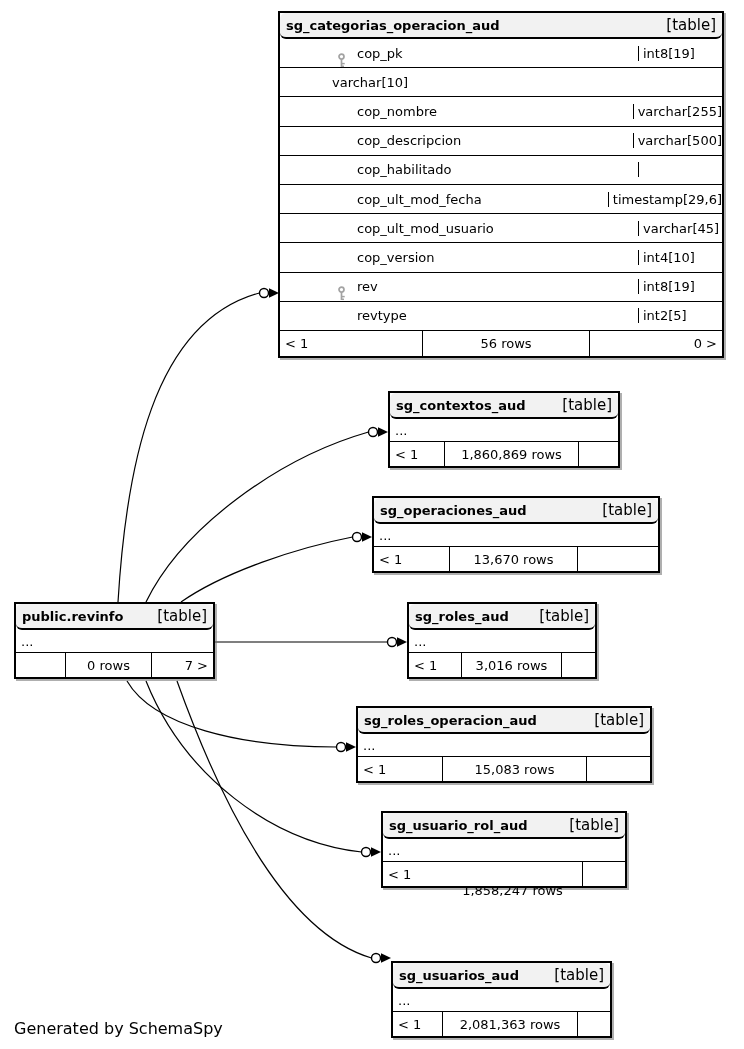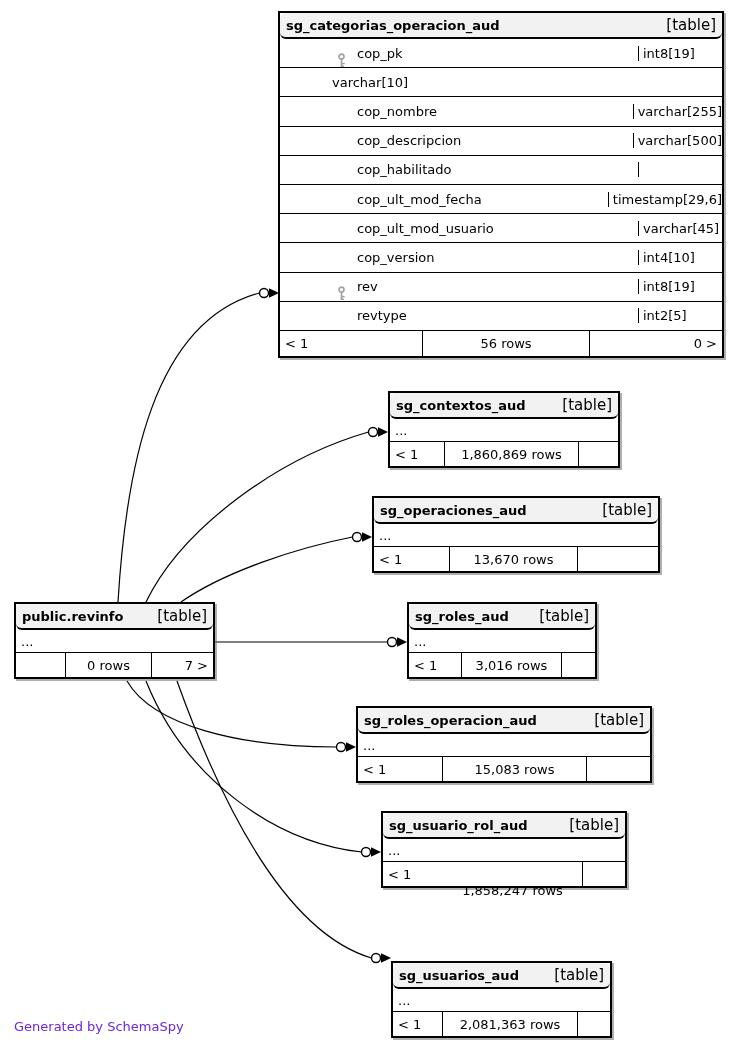--- a/index.html
+++ b/index.html
@@ -41,21 +41,21 @@
     border-bottom:1px solid #000;box-sizing:border-box;
   }
   
   .foot{display:flex;align-items:stretch;height:24px;box-sizing:border-box;}
   .fc{display:flex;align-items:center;box-sizing:border-box;white-space:nowrap;}
   .fc + .fc{border-left:1px solid #000;}
   .f-prev{padding-left:5px;}
   .f-rows{justify-content:center;}
   .f-next{flex:1;justify-content:flex-end;padding-right:5px;}
   .generated{
-    position:absolute;left:14px;top:1019px;z-index:2;font-size:13px;color:#6d28d9;
+    position:absolute;left:14px;top:1019px;z-index:2;font-size:16px;color:#000000;
   }
 </style>
 </head>
 <body>
 
 <svg id="edges" width="744" height="1049">
   <g fill="none" stroke="#000" stroke-width="1.2">
     <path d="M 118 602 C 126 470, 152 322, 259.5 293"></path>
     <path d="M 146 602 C 182 528, 278 458, 368.5 432"></path>
     <path d="M 181 602 C 224 572, 296 548, 352.5 537"></path>

